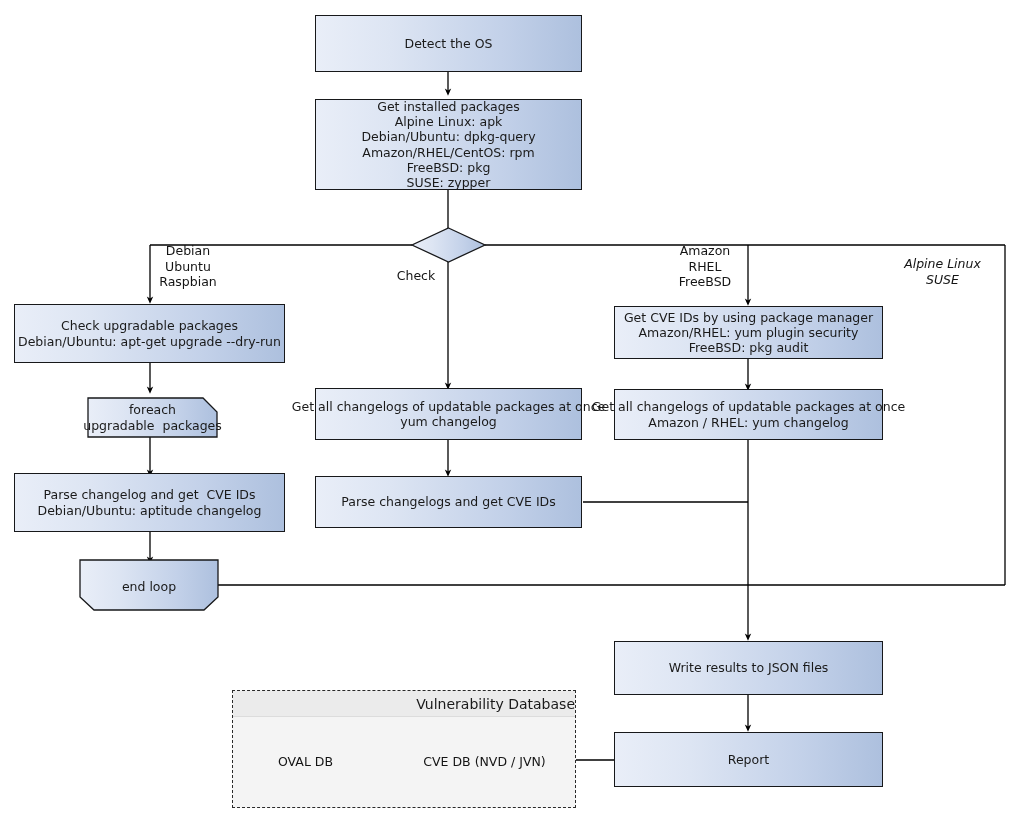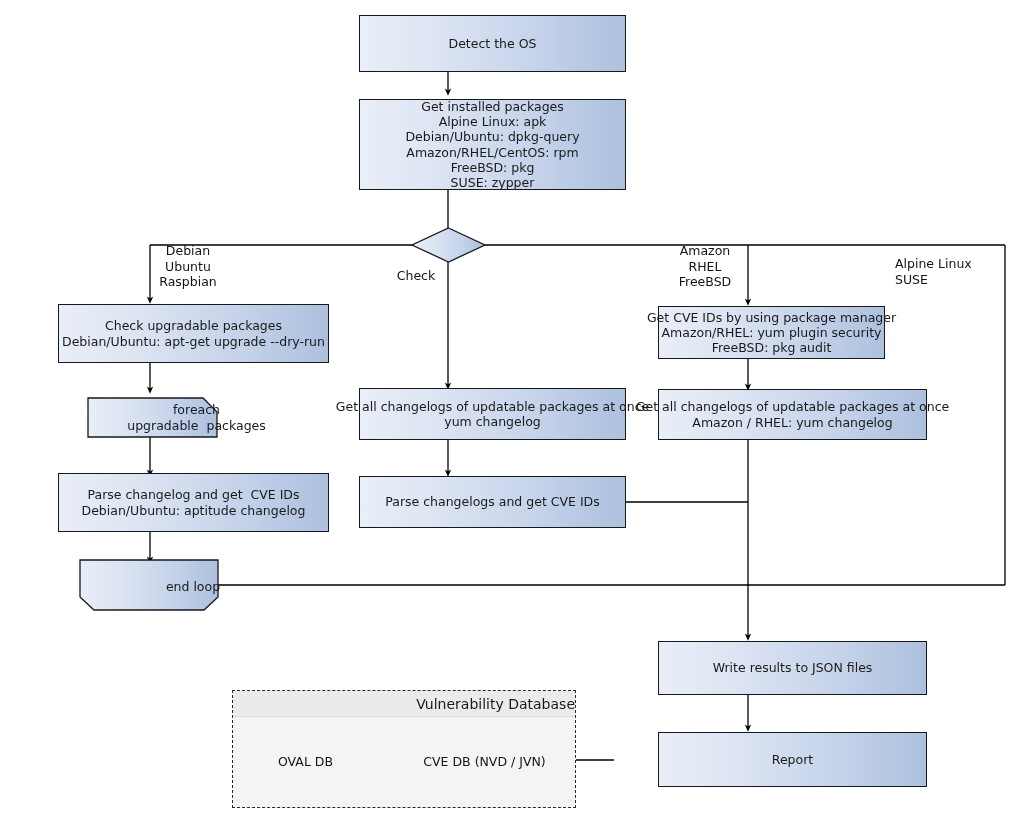--- a/index.html
+++ b/index.html
@@ -26,21 +26,20 @@
     box-sizing: border-box;
     display: flex;
     align-items: center;
     justify-content: center;
     text-align: center;
     color: #1a1a1a;
     line-height: 1.22;
     white-space: pre;
     font-size: 12.5px;
     z-index: 3;
-    margin-left: 44px;
   }
   .proc {
     border: 1.3px solid #17181a;
     background: linear-gradient(to right, #e9eef8 0%, #dde5f3 28%, #c3d1e9 70%, #adc0de 100%);
   }
   .proc-overflow {
     border: 1.3px solid #17181a;
     background: linear-gradient(to right, #e9eef8 0%, #dde5f3 28%, #c3d1e9 70%, #adc0de 100%);
     overflow: visible;
   }
@@ -61,21 +60,21 @@
   
   .edge-label {
     position: absolute;
     font-size: 12.5px;
     color: #141414;
     line-height: 1.25;
     white-space: pre;
     z-index: 4;
   }
   .el-center { text-align: center; }
-  .el-right  { text-align: left; }
+  .el-right  { text-align: center; font-style: italic; }
 
   
   .vdb {
     position: absolute;
     box-sizing: border-box;
     border: 1.4px dashed #2a2a2a;
     background: #f4f4f4;
     z-index: 2;
   }
   .vdb-title {
@@ -229,21 +228,21 @@
 
 <div class="node proc-overflow" style="left:315px; top:388px; width:267px; height:52px;">
   <span class="lbl">Get all changelogs of updatable packages at once
 yum changelog</span>
 </div>
 
 <div class="node proc" style="left:315px; top:476px; width:267px; height:52px;">
   <span class="lbl">Parse changelogs and get CVE IDs</span>
 </div>
 
-<div class="node proc" style="left:614px; top:306px; width:227px; height:53px;">
+<div class="node proc" style="left:614px; top:306px; width:269px; height:53px;">
   <span class="lbl">Get CVE IDs by using package manager
 Amazon/RHEL: yum plugin security
 FreeBSD: pkg audit</span>
 </div>
 
 <div class="node proc-overflow" style="left:614px; top:389px; width:269px; height:51px;">
   <span class="lbl">Get all changelogs of updatable packages at once
 Amazon / RHEL: yum changelog</span>
 </div>
 

